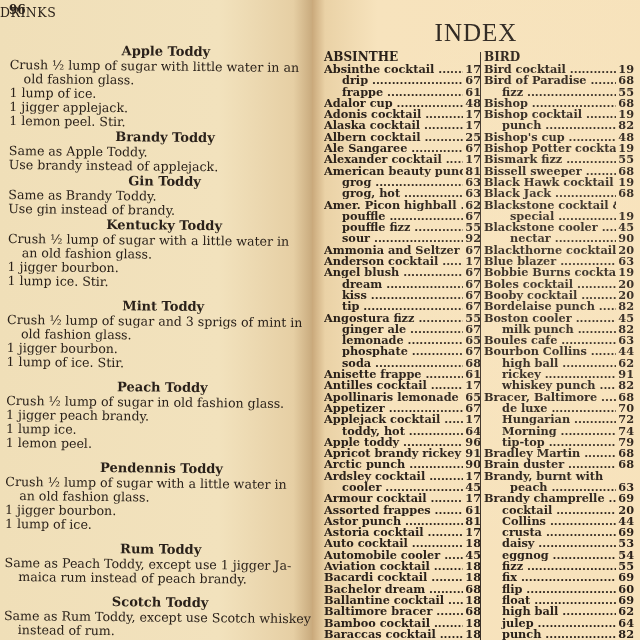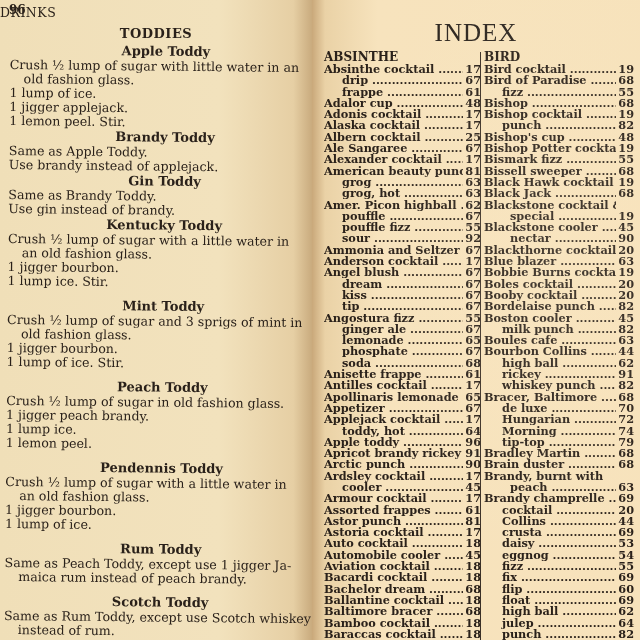--- a/index.html
+++ b/index.html
@@ -52,21 +52,20 @@
   .fade { position:absolute; inset:0; pointer-events:none;
     background: radial-gradient(ellipse at 75% 40%, rgba(255,240,210,0.15), rgba(0,0,0,0) 60%); }
 </style>
 </head>
 <body>
 
 <div class="spread">
   <div class="page-left">
     <div class="page-num">96</div>
     <div class="running-head">DRINKS</div>
-    <div class="section-title">TODDIES</div>
     <div class="recipes" id="recipes">
         <div class="recipe">
           <div class="recipe-title">Apple Toddy</div>
           <div class="line">Crush ½ lump of sugar with little water in an</div>
           <div class="line indent">old fashion glass.</div>
           <div class="line">1 lump of ice.</div>
           <div class="line">1 jigger applejack.</div>
           <div class="line">1 lemon peel.  Stir.</div>
         </div>
         <div class="recipe">

